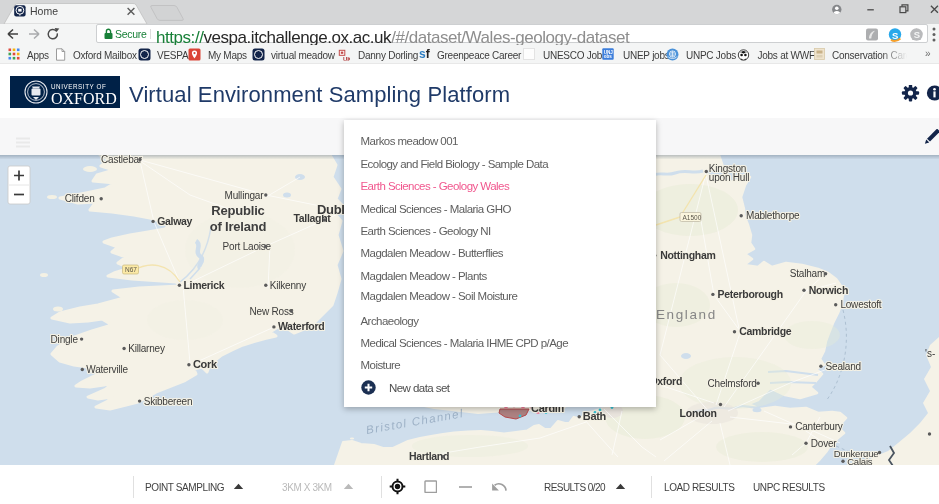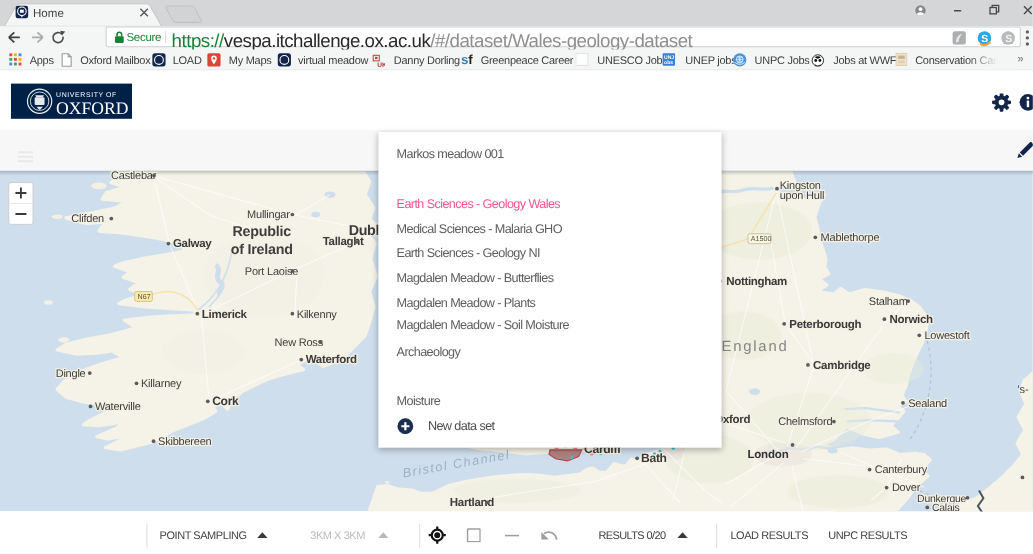--- a/index.html
+++ b/index.html
@@ -112,21 +112,21 @@
     <span class="bktxt" style="left:27px">Apps</span>
     <svg class="bkic" style="left:54.5px" width="11" height="13" viewBox="0 0 11 13">
       <path d="M1.5,0.8 L7,0.8 L9.7,3.5 L9.7,12.2 L1.5,12.2 Z" fill="#fff" stroke="#9b9b9b" stroke-width="1"></path>
       <path d="M7,0.8 L7,3.5 L9.7,3.5" fill="none" stroke="#9b9b9b" stroke-width="1"></path>
     </svg>
     <span class="bktxt" style="left:73px">Oxford Mailbox</span>
     <svg class="bkic" style="left:138px" width="13" height="13" viewBox="0 0 13 13">
       <rect x="0.5" y="0.5" width="12" height="12" rx="2.5" fill="#13254a"></rect>
       <circle cx="6.5" cy="6.5" r="4" fill="none" stroke="#fff" stroke-width="1"></circle>
     </svg>
-    <span class="bktxt" style="left:157px">LOAD</span>
+    <span class="bktxt" style="left:157px">VESPA</span>
     <svg class="bkic" style="left:188px" width="13" height="13" viewBox="0 0 13 13">
       <rect x="0.5" y="0.5" width="12" height="12" rx="1.5" fill="#db4437"></rect>
       <path d="M6.5,2.5 A2.6,2.6 0 0 1 9.1,5.1 C9.1,7 6.5,10.5 6.5,10.5 C6.5,10.5 3.9,7 3.9,5.1 A2.6,2.6 0 0 1 6.5,2.5 Z" fill="#fff"></path>
       <circle cx="6.5" cy="5.1" r="1.1" fill="#db4437"></circle>
     </svg>
     <span class="bktxt" style="left:208px">My Maps</span>
     <svg class="bkic" style="left:251.5px" width="13" height="13" viewBox="0 0 13 13">
       <rect x="0.5" y="0.5" width="12" height="12" rx="2.5" fill="#13254a"></rect>
       <circle cx="6.5" cy="6.5" r="4" fill="none" stroke="#fff" stroke-width="1"></circle>
     </svg>
@@ -181,20 +181,21 @@
       <svg width="110" height="32" viewBox="0 0 110 32">
         <circle cx="26" cy="16" r="11" fill="none" stroke="#e6e9ef" stroke-width="1.1"></circle>
         <circle cx="26" cy="16" r="8.4" fill="none" stroke="#e6e9ef" stroke-width="0.8"></circle>
         <rect x="21.5" y="12.5" width="9" height="7" rx="1" fill="#e6e9ef"></rect>
         <path d="M22,10.5 L30,10.5 L29,12.5 L23,12.5 Z" fill="#e6e9ef"></path>
         <path d="M23,21 L29,21 L26,24 Z" fill="#e6e9ef"></path>
         <text x="41" y="12.5" font-size="6.3" fill="#fff" letter-spacing="0.55">UNIVERSITY OF</text>
         <text x="41" y="27.5" font-size="16" fill="#fff" font-family="Liberation Serif,serif">OXFORD</text>
       </svg>
     </div>
+    <span class="abs" id="apptitle">Virtual Environment Sampling Platform</span>
     <svg class="abs" style="left:901px;top:21px" width="38" height="18" viewBox="0 0 38 18">
       <g fill="#13254a">
         <g transform="translate(9.5,8)">
             <rect x="-1.7" y="-8.6" width="3.4" height="4.2" rx="1" transform="rotate(0)"></rect>
             <rect x="-1.7" y="-8.6" width="3.4" height="4.2" rx="1" transform="rotate(45)"></rect>
             <rect x="-1.7" y="-8.6" width="3.4" height="4.2" rx="1" transform="rotate(90)"></rect>
             <rect x="-1.7" y="-8.6" width="3.4" height="4.2" rx="1" transform="rotate(135)"></rect>
             <rect x="-1.7" y="-8.6" width="3.4" height="4.2" rx="1" transform="rotate(180)"></rect>
             <rect x="-1.7" y="-8.6" width="3.4" height="4.2" rx="1" transform="rotate(225)"></rect>
             <rect x="-1.7" y="-8.6" width="3.4" height="4.2" rx="1" transform="rotate(270)"></rect>
@@ -425,27 +426,29 @@
     <g>
       <rect x="8" y="11" width="22" height="38" rx="2" fill="#fff" stroke="#c9c9c9" stroke-width="0.8"></rect>
       <path d="M9,30 H29" stroke="#e6e6e6" stroke-width="1"></path>
       <path d="M14,20.5 H24 M19,15.5 V25.5" stroke="#3a3a3a" stroke-width="1.7"></path>
       <path d="M14,39.5 H24" stroke="#3a3a3a" stroke-width="1.7"></path>
     </g>
   </svg>
 
   <div class="abs" id="dropdown">
     <span class="ditem" style="top:15.4px">Markos meadow 001</span>
+    <span class="ditem" style="top:37.8px">Ecology and Field Biology - Sample Data</span>
     <span class="ditem" style="top:60.2px;color:#f1578e">Earth Sciences - Geology Wales</span>
     <span class="ditem" style="top:82.6px">Medical Sciences - Malaria GHO</span>
     <span class="ditem" style="top:105px">Earth Sciences - Geology NI</span>
     <span class="ditem" style="top:127.4px">Magdalen Meadow - Butterflies</span>
     <span class="ditem" style="top:149.8px">Magdalen Meadow - Plants</span>
     <span class="ditem" style="top:170px">Magdalen Meadow - Soil Moisture</span>
     <span class="ditem" style="top:194.6px">Archaeology</span>
+    <span class="ditem" style="top:217px">Medical Sciences - Malaria IHME CPD p/Age</span>
     <span class="ditem" style="top:239.4px">Moisture</span>
     <svg class="abs" style="left:17px;top:260px" width="15" height="15" viewBox="0 0 15 15">
       <circle cx="7.5" cy="7.5" r="7.2" fill="#1b2f52"></circle>
       <path d="M7.5,3.8 V11.2 M3.8,7.5 H11.2" stroke="#fff" stroke-width="2"></path>
     </svg>
     <span class="ditem" style="left:45px;top:261.8px;color:#4e4e4e">New data set</span>
   </div>
 
   <div class="abs" id="btoolbar">
     <div class="bdiv" style="left:133px"></div>

